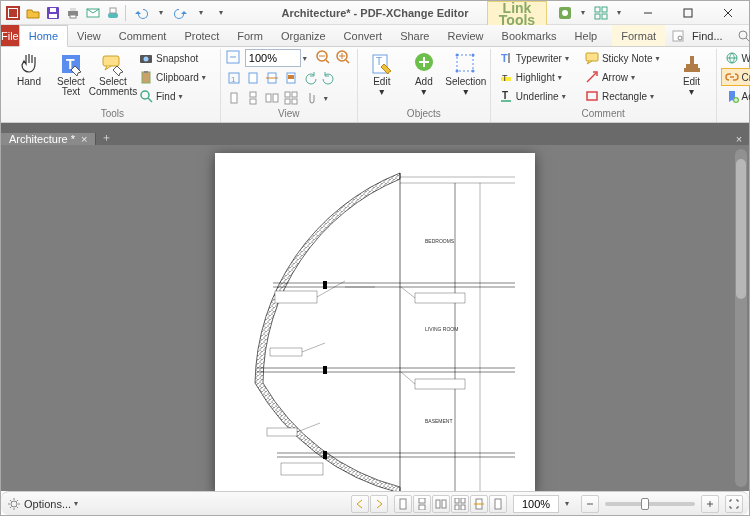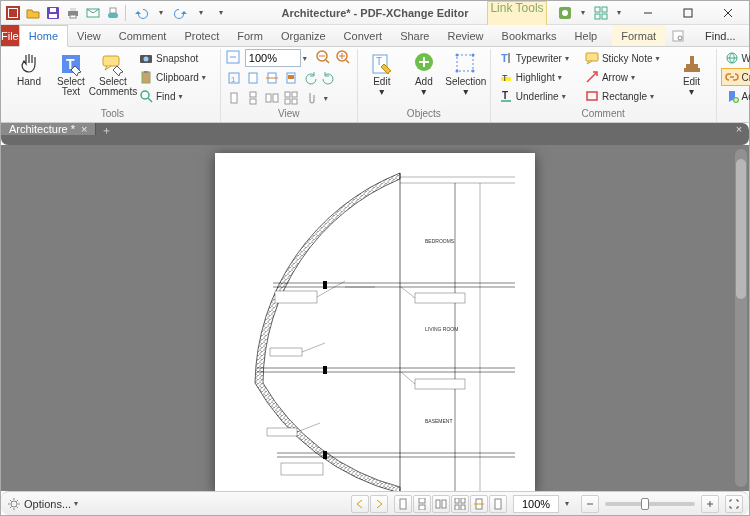--- a/index.html
+++ b/index.html
@@ -7,50 +7,50 @@
 .window { width: 750px; height: 516px; border: 1px solid #aaa; display: flex; flex-direction: column; background: #fff; }
 
 
 .titlebar { height: 24px; display: flex; align-items: center; background: linear-gradient(#fdfdfd,#f3f3f3); border-bottom: 1px solid #ddd; position: relative; }
 .qat { display: flex; align-items: center; gap: 4px; padding: 0 4px; }
 .qat .ic, .titlebar .ic { width: 16px; height: 16px; display: inline-flex; align-items: center; justify-content: center; cursor: pointer; }
 .title-center { position: absolute; left: 50%; transform: translateX(-50%); font-size: 11px; color: #555; font-weight: bold; }
 .title-right { margin-left: auto; display: flex; align-items: center; gap: 2px; padding-right: 2px; }
 .winbtn { width: 38px; height: 22px; display: flex; align-items: center; justify-content: center; cursor: pointer; }
 .context-tab { position: absolute; left: 486px; top: 0; width: 60px; height: 24px; background: #fff3cc; text-align: center; font-size: 10px; line-height: 12px; padding-top: 0; border: 1px solid #e5d27a; border-bottom: none; }
-.context-tab div:first-child { font-size: 12px; color: #8a6; }
+.context-tab div:first-child { font-size: 14px; color: #8a6; font-weight: bold; }
 svg { display: block; }
 
 
 .tabrow { height: 22px; display:flex; align-items:stretch; background: linear-gradient(#fafafa,#f0f0f0); border-bottom: 1px solid #d0d0d0; }
 .filetab { width: 44px; background: #c0392b; color: #fff; display:flex; align-items:center; justify-content:center; font-size: 11px; cursor:pointer; }
 .tab { padding: 0 9px; display:flex; align-items:center; color:#555; cursor:pointer; font-size:11px; }
 .tab.active { background:#fff; border:1px solid #d0d0d0; border-bottom:1px solid #fff; color:#2a6fc9; margin-bottom:-1px; }
 .tab.format { background:#fff7dd; }
 .tabrow .spacer { flex:1; }
 .tabrow .rightbtns { display:flex; align-items:center; gap:2px; padding-right:6px; }
-.rbtn { display:flex; align-items:center; gap:20px; padding:1px 5px; border:1px solid transparent; cursor:pointer; font-size:11px; }
+.rbtn { display:flex; align-items:center; gap:7px; padding:1px 5px; border:1px solid transparent; cursor:pointer; font-size:11px; }
 
 
 .ribbon { height: 76px; background: linear-gradient(#fdfdfd,#f4f4f4); border-bottom: 1px solid #ccc; display:flex; align-items:stretch; padding: 2px 4px 0; }
 .group { display:flex; flex-direction:column; border-right:1px solid #e0e0e0; padding: 0 4px; }
 .group-body { flex:1; display:flex; align-items:flex-start; gap:2px; }
 .group-label { height:14px; text-align:center; font-size:10px; color:#777; }
 .bigbtn { width:40px; display:flex; flex-direction:column; align-items:center; gap:1px; padding:2px 2px 0; cursor:pointer; border:1px solid transparent; }
 .bigbtn .lbl { font-size:10px; text-align:center; line-height:10px; }
 .stackcol { display:flex; flex-direction:column; gap:1px; }
 .smbtn { display:flex; align-items:center; gap:3px; padding:1px 3px; cursor:pointer; border:1px solid transparent; height:18px; font-size:10px; white-space:nowrap; }
 .smbtn:hover, .smbtn.sel { background:#fdebc5; border-color:#f0b22d; }
 .iconrow { display:flex; gap:1px; }
 .iconrow .ib { width:18px; height:18px; display:flex;align-items:center;justify-content:center; cursor:pointer; border:1px solid transparent; }
 .zoombox { width:56px; height:18px; border:1px solid #abc; background:#fff; font-size:11px; padding:0 3px; }
 .dd { width:10px; font-size:8px; color:#555; }
 
 
-.doctabbar { height:22px; background: #6a6a6a; display:flex; align-items:flex-start;border-radius:7px; }
+.doctabbar { height:22px; background: #6a6a6a; display:flex; align-items:flex-end; }
 .doctab { background:#8a8a8a; color:#fff; padding:0 8px; display:flex; align-items:center; gap:6px; font-size:11px; border-right:1px solid #555; }
 .doctab .x { cursor:pointer; opacity:.8; }
 .doctabbar .plus { width:20px; display:flex;align-items:center;justify-content:center; color:#ddd; cursor:pointer; }
 .doctabbar .flexspace { flex:1; }
 .doctabbar .closeall { width:20px; display:flex;align-items:center;justify-content:center;color:#ddd;cursor:pointer; }
 
 
 .workspace { flex:1; background:#7e7e7e; background-image: radial-gradient(#8c8c8c 0.5px, transparent 0.5px); background-size:4px 4px; display:flex; align-items:flex-start; justify-content:center; overflow:hidden; position:relative; padding-top:8px; }
 .page { width:320px; height:340px; background:#fff; box-shadow: 0 2px 12px rgba(0,0,0,.5); position:relative; overflow:hidden; }
 .scrollbar-v { position:absolute; right:2px; top:4px; bottom:4px; width:12px; background:rgba(255,255,255,.15); border-radius:6px; }

